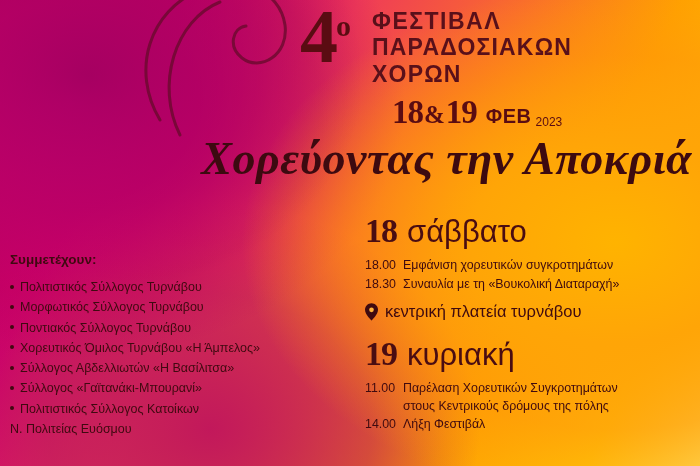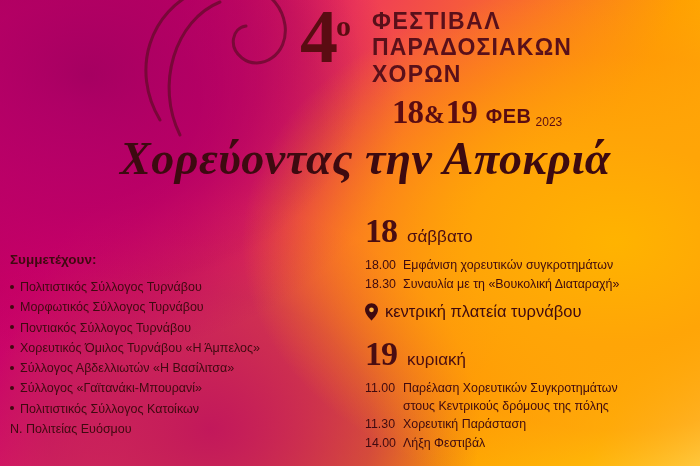--- a/index.html
+++ b/index.html
@@ -122,30 +122,31 @@
     font-size: 12px;
     font-weight: normal;
     margin-left: 4px;
     align-self: flex-end;
     position: relative;
     top: -2px;
   }
   
   .script-title {
     position: absolute;
-    left: 120px;
+    left: 132px;
     top: 132px;
     width: 560px;
     font-family: "Liberation Serif", serif;
     font-style: italic;
     font-weight: bold;
     font-size: 46px;
     color: #3d0a10;
     letter-spacing: 0.5px;
     white-space: nowrap;
+    text-align: right;
   }
   
   .participants {
     position: absolute;
     left: 10px;
     top: 252px;
     width: 340px;
     text-align: left;
     color: #3f0a10;
   }
@@ -200,21 +201,21 @@
     margin-bottom: 7px;
   }
   .day-num {
     font-family: "Liberation Serif", serif;
     font-size: 34px;
     font-weight: bold;
     color: #4a0d12;
     letter-spacing: -1px;
   }
   .day-name {
-    font-size: 17px;
+    font-size: 31px;
     margin-left: 10px;
     color: #4a0d12;
   }
   .event {
     display: flex;
     font-size: 12.4px;
     line-height: 1.42;
     margin-bottom: 1px;
   }
   .event .time {
@@ -340,26 +341,20 @@
 
       <div class="day2-events">
         <div class="event">
           <div class="time">11.00</div>
           <div class="desc">
             <span>Παρέλαση Χορευτικών Συγκροτημάτων</span>
             <span class="sub">στους Κεντρικούς  δρόμους της πόλης</span>
           </div>
         </div>
 
-        <div class="event">
-          <div class="time">11.30</div>
-          <div class="desc">
-            <span>Χορευτική Παράσταση</span>
-          </div>
-        </div>
 
         <div class="event">
           <div class="time">14.00</div>
           <div class="desc">
             <span>Λήξη Φεστιβάλ</span>
           </div>
         </div>
       </div>
     </div>
 

